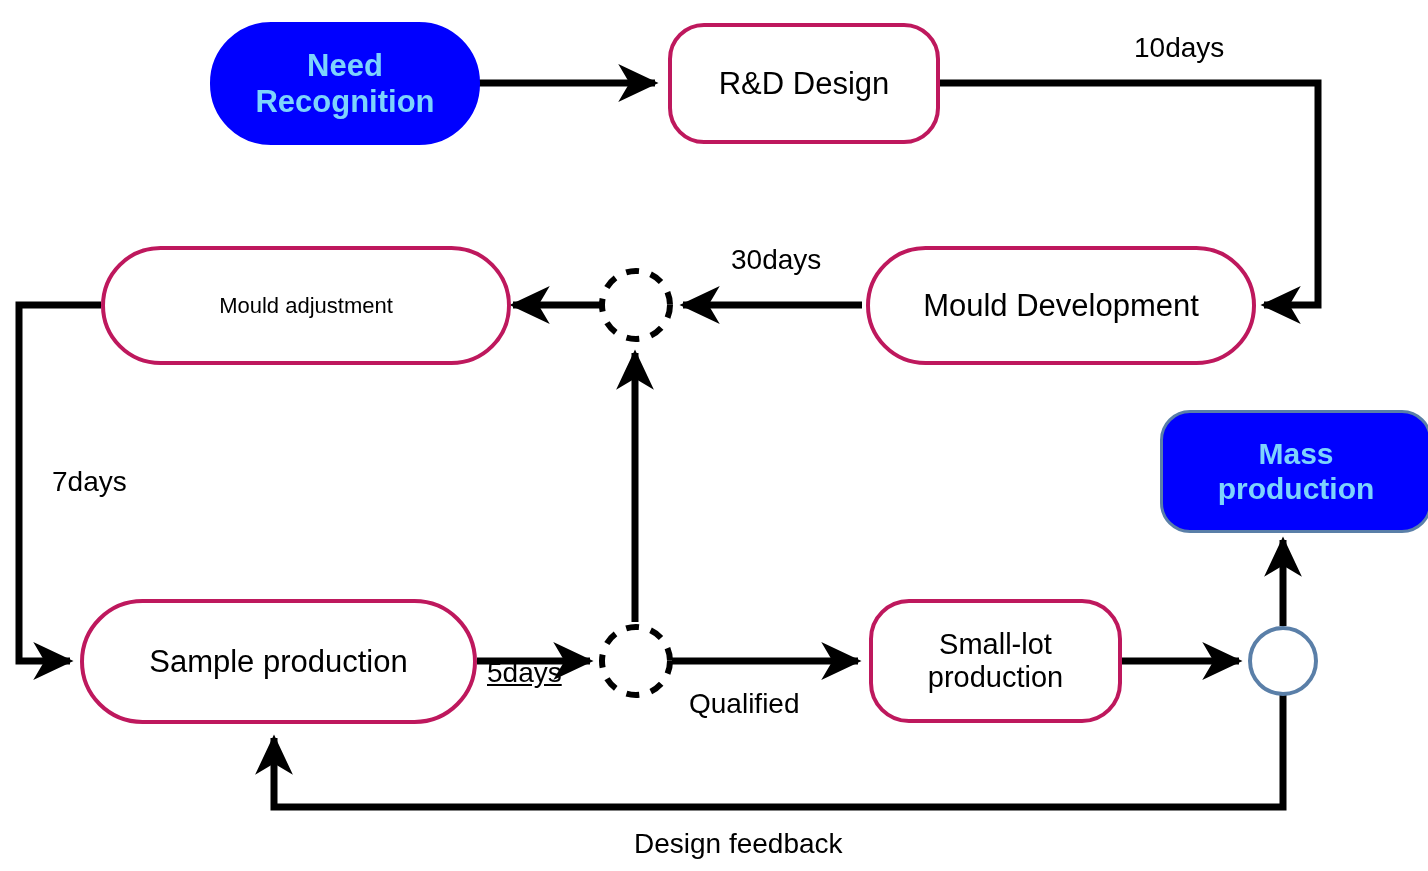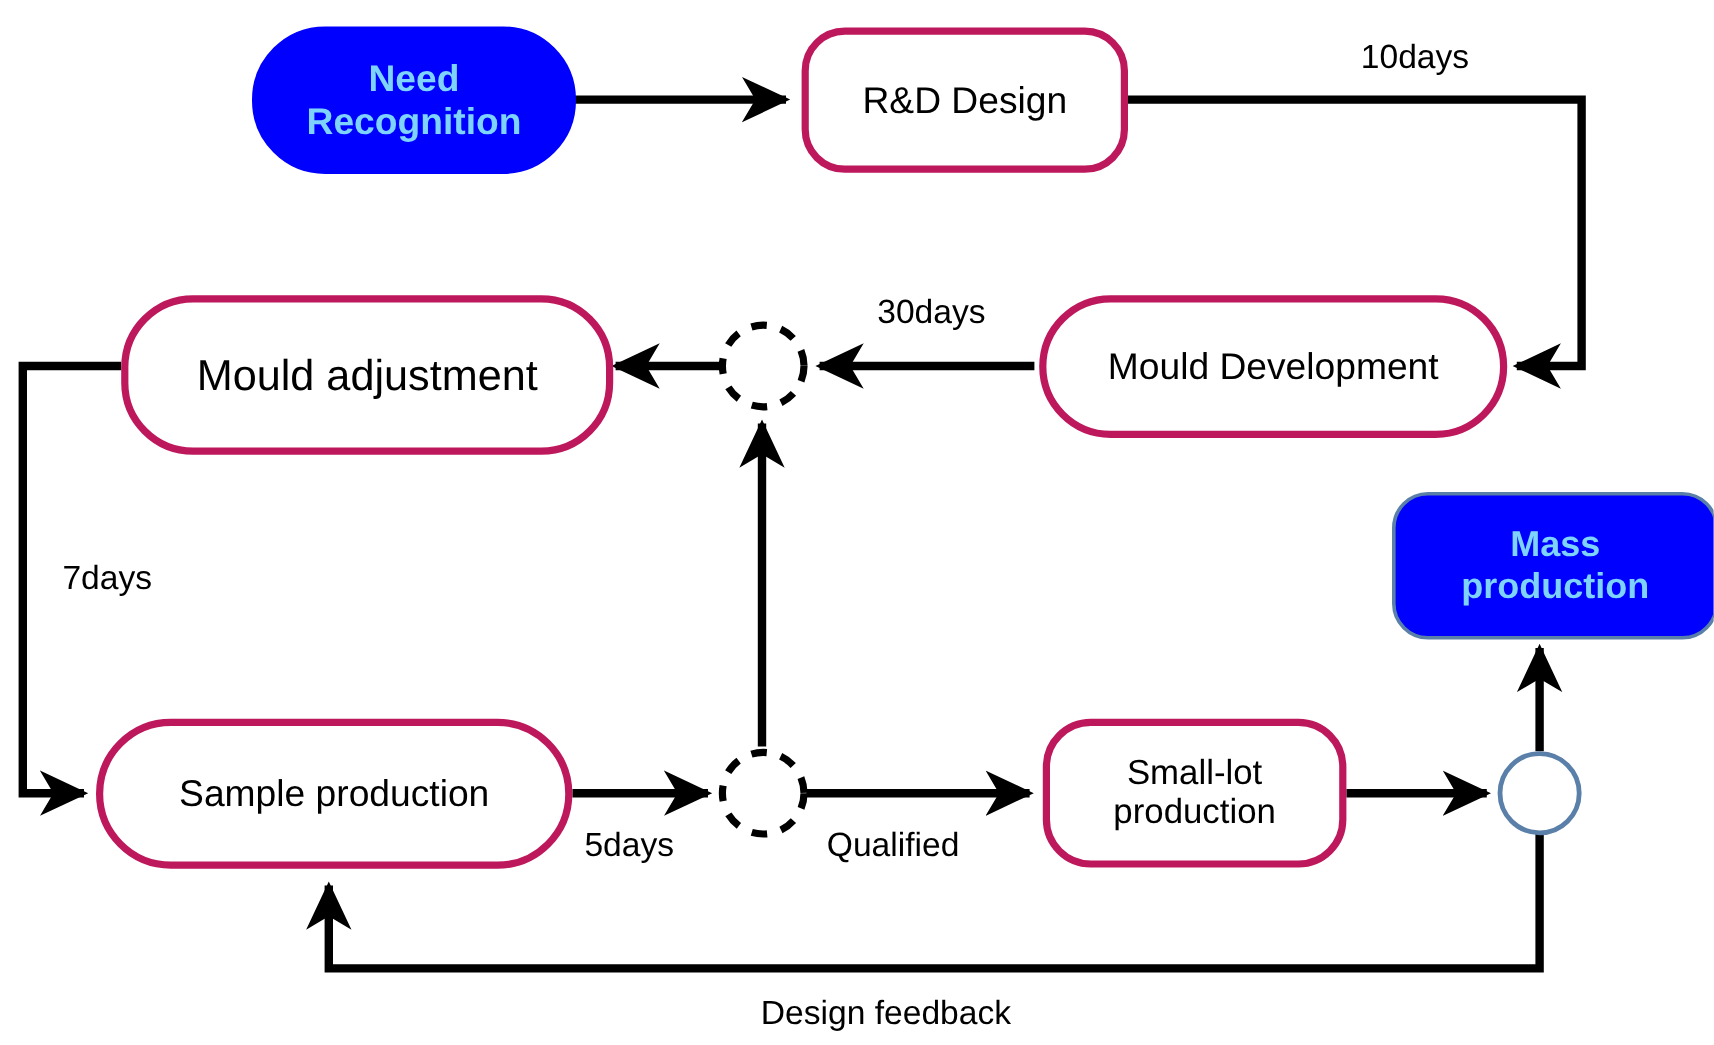--- a/index.html
+++ b/index.html
@@ -29,21 +29,21 @@
     position: absolute;
     box-sizing: border-box;
     display: flex;
     align-items: center;
     justify-content: center;
     text-align: center;
     line-height: 1.14;
   }
   .node-white {
     background: #ffffff;
-    border: 6px solid #be185d;
+    border: 4px solid #be185d;
     color: #000000;
     font-weight: 400;
   }
   .node-blue {
     background: #0000ff;
     color: #7dd3fc;
     font-weight: bold;
   }
   .node-blue.plain {
     border: 2px solid #0000ff;
@@ -130,21 +130,21 @@
   </div>
 
   <div class="node node-white" style="left:668px; top:23px; width:272px; height:121px; border-radius:36px; font-size:31px;">
     <span>R&amp;D Design</span>
   </div>
 
   <div class="node node-white" style="left:866px; top:246px; width:390px; height:119px; border-radius:60px; font-size:31px;">
     <span>Mould Development</span>
   </div>
 
-  <div class="node node-white" style="left:101px; top:246px; width:410px; height:133px; border-radius:60px; font-size:36px;">
+  <div class="node node-white" style="left:101px; top:246px; width:410px; height:119px; border-radius:60px; font-size:22px;">
     <span>Mould adjustment</span>
   </div>
 
   <div class="node node-white" style="left:80px; top:599px; width:397px; height:125px; border-radius:63px; font-size:31px;">
     <span>Sample production</span>
   </div>
 
   <div class="node node-white" style="left:869px; top:599px; width:253px; height:124px; border-radius:40px; font-size:29px;">
     <div>
       <div>Small-lot</div>
@@ -158,20 +158,20 @@
       <div>production</div>
     </div>
   </div>
 
   <div class="lbl" style="left:1134px; top:32px;">10days</div>
 
   <div class="lbl" style="left:731px; top:244px;">30days</div>
 
   <div class="lbl" style="left:52px; top:466px;">7days</div>
 
-  <div class="lbl" style="left:487px; top:688px;">5days</div>
+  <div class="lbl" style="left:487px; top:657px;text-decoration:underline;">5days</div>
 
 
   <div class="lbl" style="left:689px; top:688px;">Qualified</div>
 
   <div class="lbl" style="left:634px; top:828px;">Design feedback</div>
 
 </div>
 
 </body></html>

